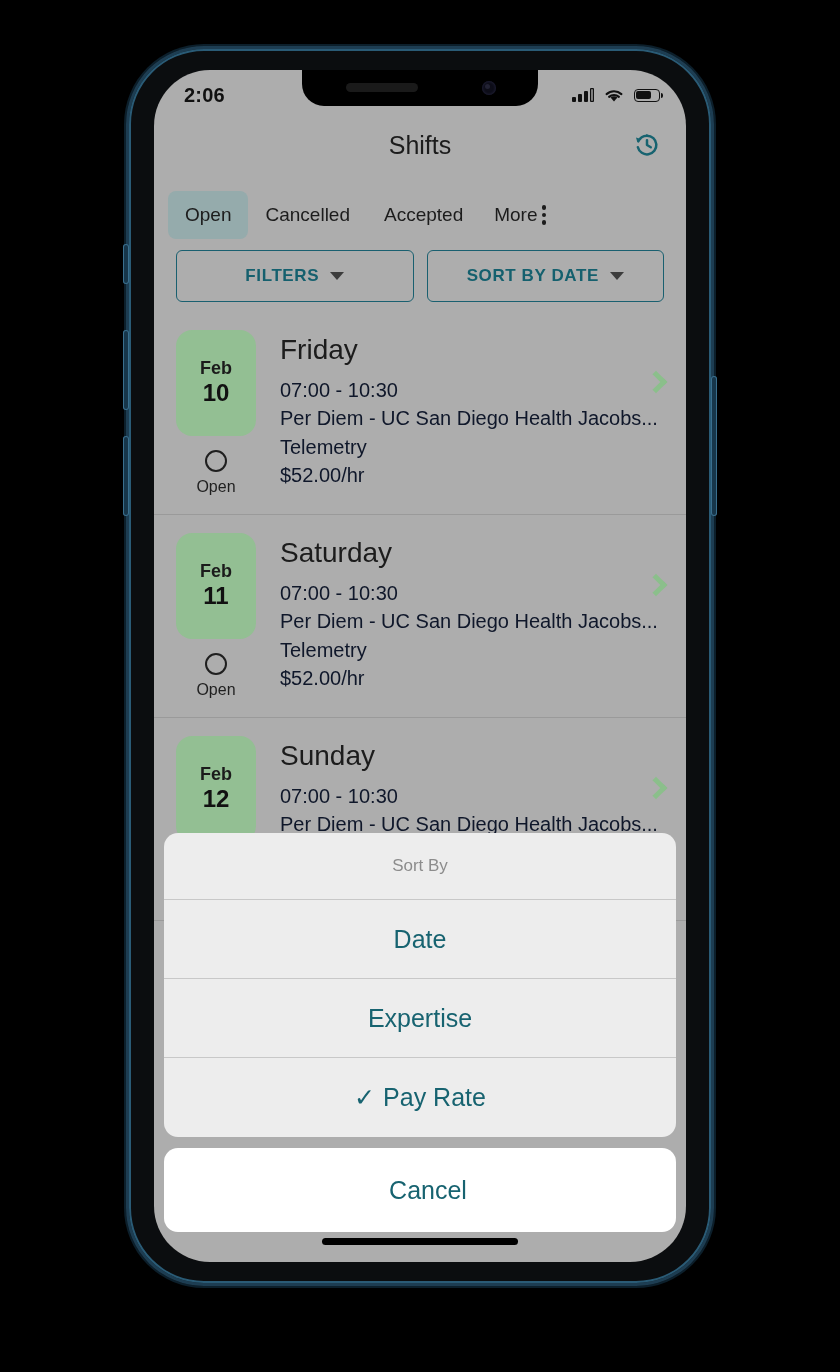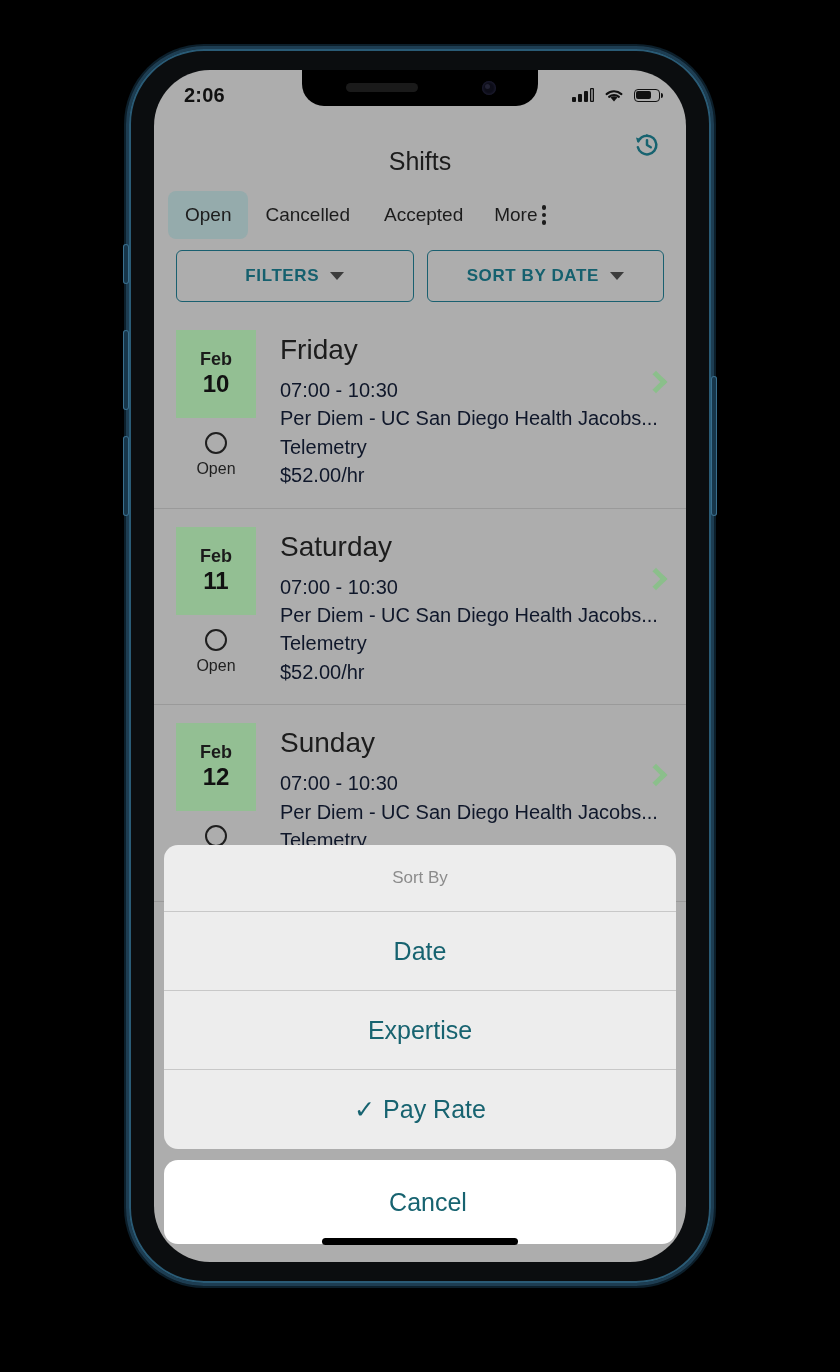--- a/index.html
+++ b/index.html
@@ -72,21 +72,21 @@
   .battery { width: 26px; height: 13px; border: 1.6px solid #111; border-radius: 4px;
              position: relative; }
   .battery::after{content:"";position:absolute;right:-4px;top:3.5px;width:2.4px;height:5px;
                   background:#111;border-radius:0 2px 2px 0;}
   .battery span{position:absolute;left:1.4px;top:1.4px;bottom:1.4px;width:60%;
                 background:#111;border-radius:2px;display:block;}
 
   
   .app-header {
     position: absolute; top: 44px; left: 0; right: 0; height: 62px;
-    display: flex; align-items: flex-end; justify-content: center;
+    display: flex; align-items: center; justify-content: center;
   }
   .app-title { font-size: 25px; color: #1c1c1c; font-weight: 400; }
   .history-btn { position: absolute; right: 22px; top: 50%; transform: translateY(-50%);
                  width: 34px; height: 34px; display:flex;align-items:center;justify-content:center; }
 
   
   .tabs { position: absolute; top: 112px; left: 0; right: 0; height: 66px;
           display: flex; align-items: center; padding: 0 14px; }
   .tab { padding: 13px 17px; font-size: 19px; color: #1c1c1c; border-radius: 8px;
          white-space: nowrap; }
@@ -102,38 +102,38 @@
           display: flex; align-items: center; justify-content: center; gap: 11px;
           color: #15606e; font-size: 17px; font-weight: 700; letter-spacing: 0.6px; text-align: center; }
   .caret { width: 0; height: 0; border-left: 7px solid transparent;
            border-right: 7px solid transparent; border-top: 8px solid #3c3c3c; }
 
   
   .shift-list { position: absolute; top: 242px; left: 0; right: 0; bottom: 0; }
   .shift-card { position: relative; display: flex; padding: 18px 18px 18px 20px;
                 border-bottom: 1px solid #9a9a9a; min-height: 188px; }
   .badge-col { width: 84px; display: flex; flex-direction: column; align-items: center; }
-  .date-badge { width: 80px; height: 88px; background: #93bf93; border-radius: 0;
+  .date-badge { width: 80px; height: 106px; background: #93bf93; border-radius: 16px;
                 display: flex; flex-direction: column; align-items: center;
                 justify-content: center; }
   .badge-month { font-size: 18px; font-weight: 700; color: #1b1b1b; line-height: 1.1; }
   .badge-day  { font-size: 24px; font-weight: 700; color: #111; line-height: 1.15; }
   .status-circle { width: 22px; height: 22px; border-radius: 50%;
                    border: 2px solid #1f1f1f; margin-top: 14px; }
   .status-label { font-size: 16px; color: #1f1f1f; margin-top: 6px; }
   .info-col { flex: 1; padding-left: 22px; padding-top: 2px; }
   .shift-day { font-size: 28px; color: #1c1c1c; line-height: 1.25; margin-bottom: 9px; }
   .shift-line { font-size: 20px; color: #0f172a; line-height: 1.42; white-space: nowrap;
                 overflow: hidden; text-overflow: ellipsis; }
   .chev { position: absolute; right: 22px; top: 62px; width: 16px; height: 16px;
           border-right: 5px solid #8bbf8b; border-top: 5px solid #8bbf8b;
           transform: rotate(45deg); }
 
   
-  .sheet-wrap { position: absolute; left: 0; right: 0; bottom: 4px; padding: 0 10px 14px;
+  .sheet-wrap { position: absolute; left: 0; right: 0; bottom: 16px; padding: 0 10px 14px;
                 z-index: 40; }
   .sheet-group { background: #ededed; border-radius: 14px; overflow: hidden; }
   .sheet-title { height: 67px; display:flex; align-items:center; justify-content:center;
                  font-size: 17px; color: #8c8c8c; border-bottom: 1px solid #c8c8c8; }
   .sheet-item { height: 79px; display:flex; align-items:center; justify-content:center;
                 font-size: 25px; color: #176370; border-bottom: 1px solid #c8c8c8; gap: 8px; }
   .sheet-item:last-child { border-bottom: none; }
   .check { font-size: 25px; color: #176370; line-height: 1; }
   .sheet-cancel { margin-top: 11px; background: #ffffff; border-radius: 14px; height: 84px;
                   display:flex; align-items:center; justify-content:center;

